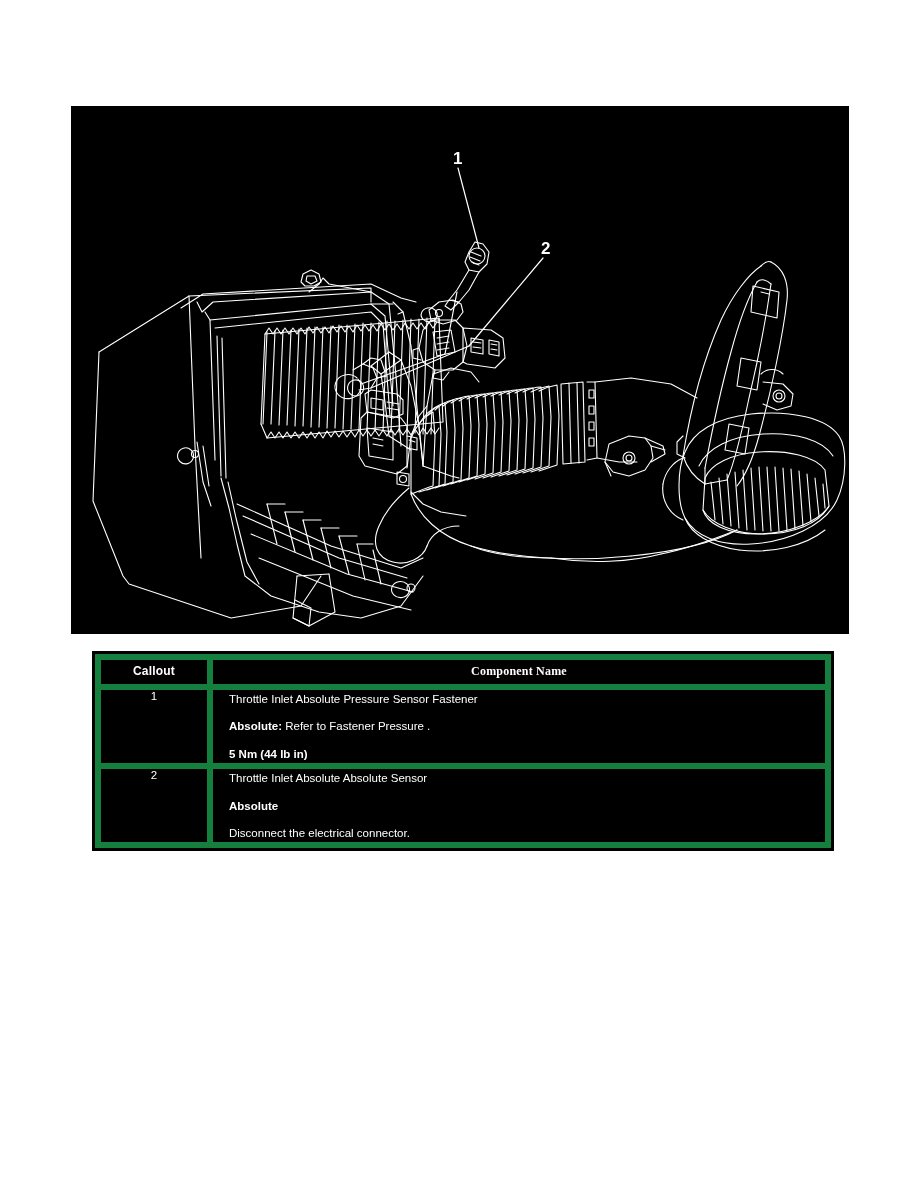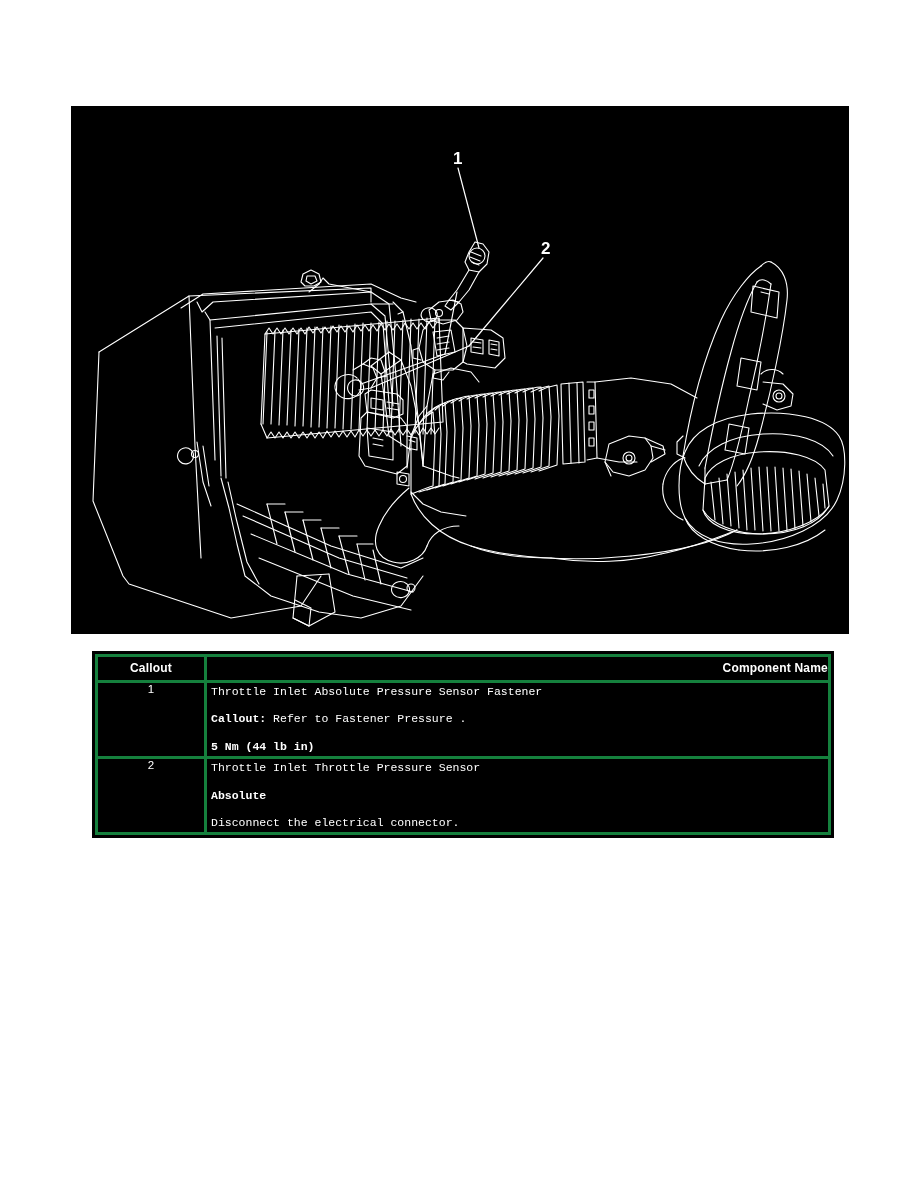--- a/index.html
+++ b/index.html
@@ -42,52 +42,52 @@
     box-sizing: border-box;
   }
   table.callout-table {
     border-collapse: collapse;
     width: 736px;
     background: #000000;
     table-layout: fixed;
   }
   table.callout-table th,
   table.callout-table td {
-    border: 3px solid #15803d;
+    border: 6px solid #15803d;
     color: #ffffff;
     font-size: 11.5px;
     vertical-align: top;
     padding: 0;
   }
   th.col-callout, td.cell-callout {
     width: 106px;
     text-align: center;
   }
   th.col-component {
-    text-align: right;
+    text-align: center;
+    font-family: Liberation Serif, serif;
   }
   table.callout-table th {
     font-weight: bold;
     font-size: 12px;
     padding: 4px 0 5px 0;
     letter-spacing: 0.2px;
   }
   td.cell-callout {
     vertical-align: middle;
     font-size: 12px;
   }
   td.cell-component {
     padding: 4px 0 6px 6px;
   }
   .comp-line {
-    margin: 0 0 0 4px;
+    margin: 0 0 0 16px;
     padding: 2px 0 2px 0;
     line-height: 1.25;
     white-space: nowrap;
-    font-family: Liberation Mono, monospace;
   }
   .comp-line.spaced { padding-top: 11px; }
   .comp-line.bold { font-weight: bold; }
   .lbl-bold { font-weight: bold; }
 </style>
 </head>
 <body>
 
 <div id="illustration-panel">
   <svg id="illustration-svg" viewBox="0 0 778 528">
@@ -389,27 +389,27 @@
       <tr>
         <th class="col-callout">Callout</th>
         <th class="col-component">Component Name</th>
       </tr>
     </thead>
     <tbody>
       <tr>
         <td class="cell-callout">1</td>
         <td class="cell-component">
           <p class="comp-line">Throttle Inlet Absolute Pressure Sensor Fastener</p>
-          <p class="comp-line spaced"><span class="lbl-bold">Callout:</span><span> Refer to Fastener Pressure .</span></p>
+          <p class="comp-line spaced"><span class="lbl-bold">Absolute:</span><span> Refer to Fastener Pressure .</span></p>
           <p class="comp-line spaced bold">5 Nm (44 lb in)</p>
         </td>
       </tr>
       <tr>
         <td class="cell-callout">2</td>
         <td class="cell-component">
-          <p class="comp-line">Throttle Inlet Throttle Pressure Sensor</p>
+          <p class="comp-line">Throttle Inlet Absolute Absolute Sensor</p>
           <p class="comp-line spaced bold">Absolute</p>
           <p class="comp-line spaced">Disconnect the electrical connector.</p>
         </td>
       </tr>
     </tbody>
   </table>
 </div>
 
 </body></html>

